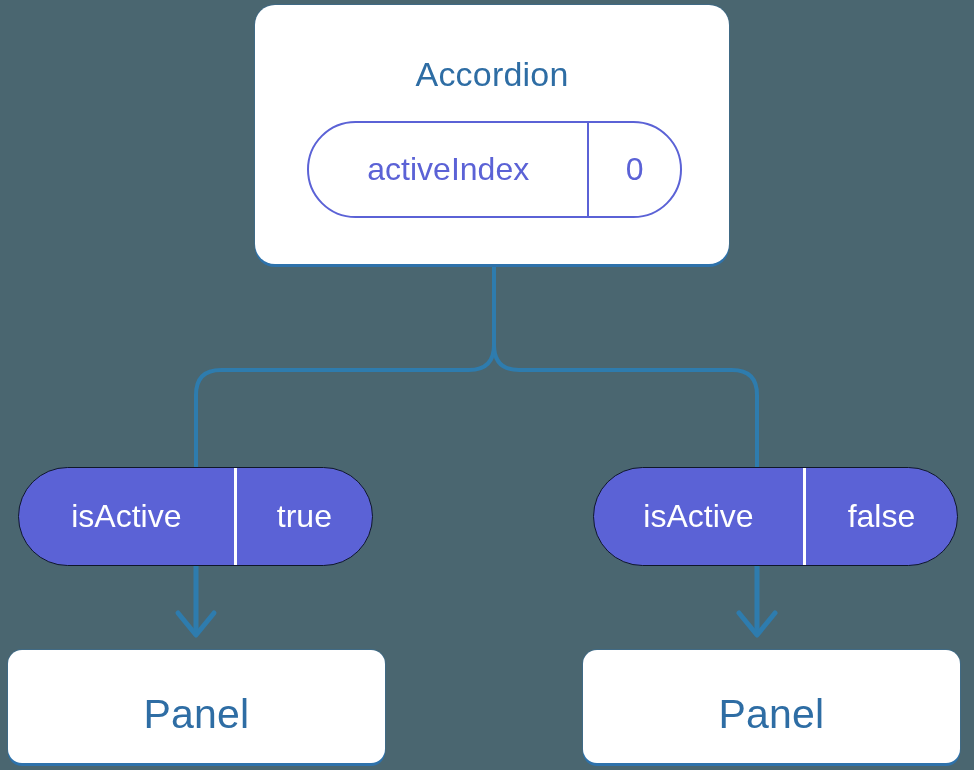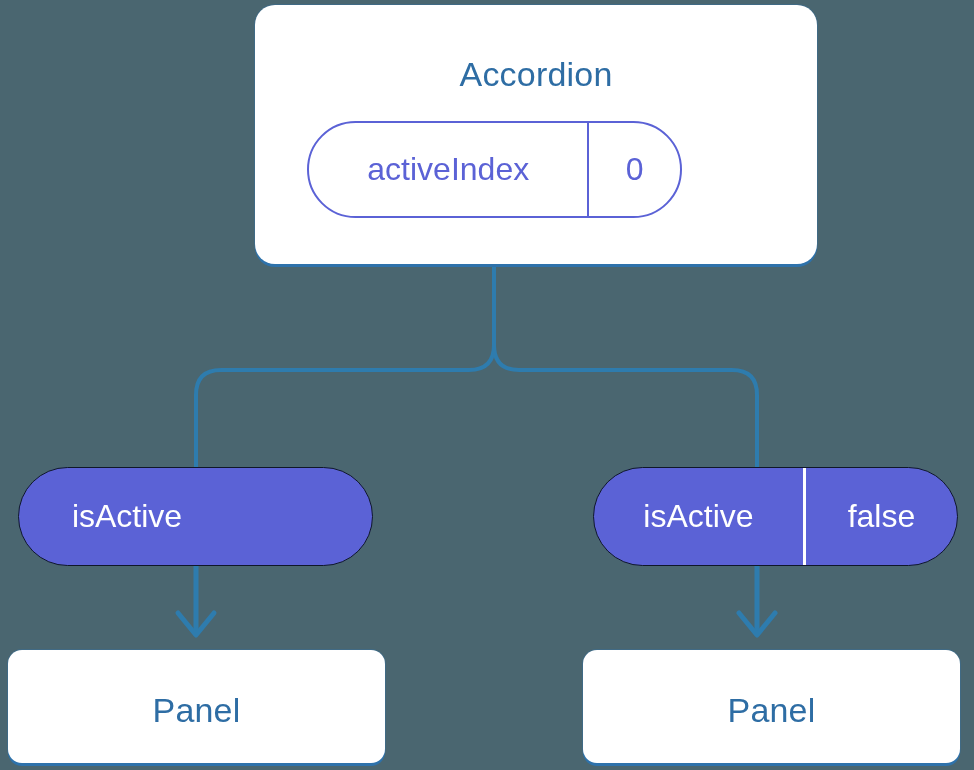--- a/index.html
+++ b/index.html
@@ -44,42 +44,42 @@
     font-size: 34px;
     font-weight: 400;
     text-align: center;
     letter-spacing: 0.2px;
     white-space: nowrap;
   }
 
   #accordion-card {
     left: 255px;
     top: 5px;
-    width: 562px;
+    width: 474px;
     height: 259px;
     text-decoration: underline;
   }
   #accordion-card .card-title {
     position: absolute;
     left: 0;
     right: 0;
     top: 50px;
   }
 
   .panel-card {
     top: 650px;
     height: 113px;
     border-radius: 14px;
   }
   .panel-card .card-title {
     position: absolute;
     left: 0;
     right: 0;
     top: 41px;
-    font-size: 34px;
+    font-size: 41px;
   }
   #panel-card-left  { left: 8px;   width: 377px; }
   #panel-card-right { left: 583px; width: 377px; }
 
   
   .pill {
     position: absolute;
     z-index: 3;
     display: flex;
     align-items: stretch;
@@ -174,20 +174,21 @@
     <div class="card-title">Accordion</div>
   </div>
 
   <div class="pill outlined" id="pill-active-index">
     <span class="pill-key">activeIndex</span>
     <span class="pill-val">0</span>
   </div>
 
   <div class="pill filled" id="pill-is-active-left">
     <span class="pill-key">isActive</span>
+    <span class="pill-val">true</span>
   </div>
 
   <div class="card panel-card" id="panel-card-left">
     <div class="card-title">Panel</div>
   </div>
 
   <div class="pill filled" id="pill-is-active-right">
     <span class="pill-key">isActive</span>
     <span class="pill-val">false</span>
   </div>

